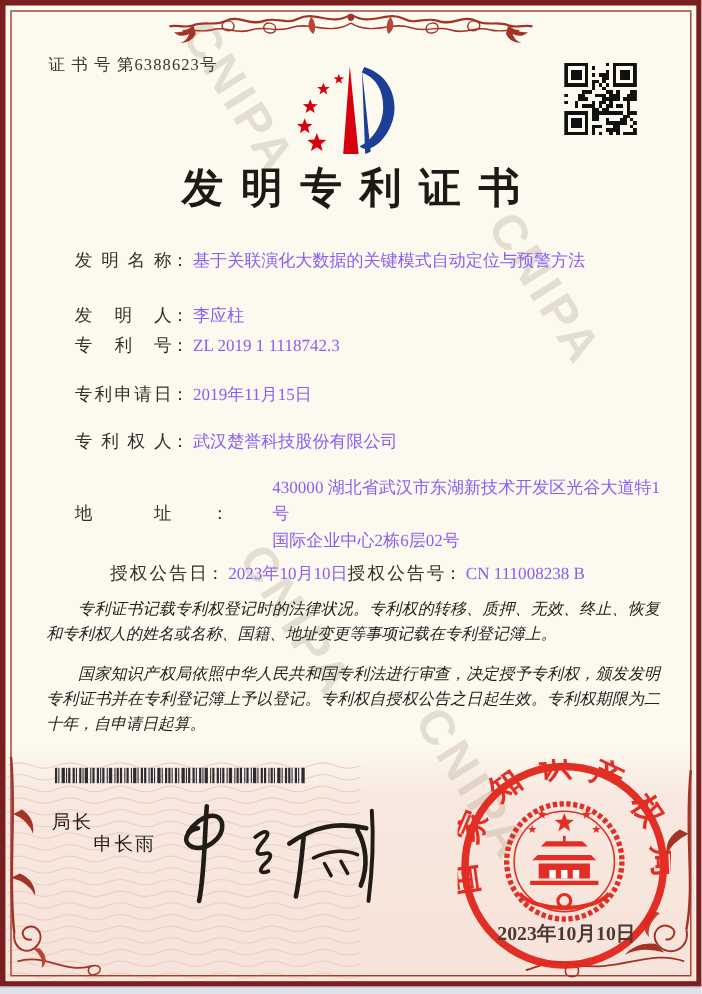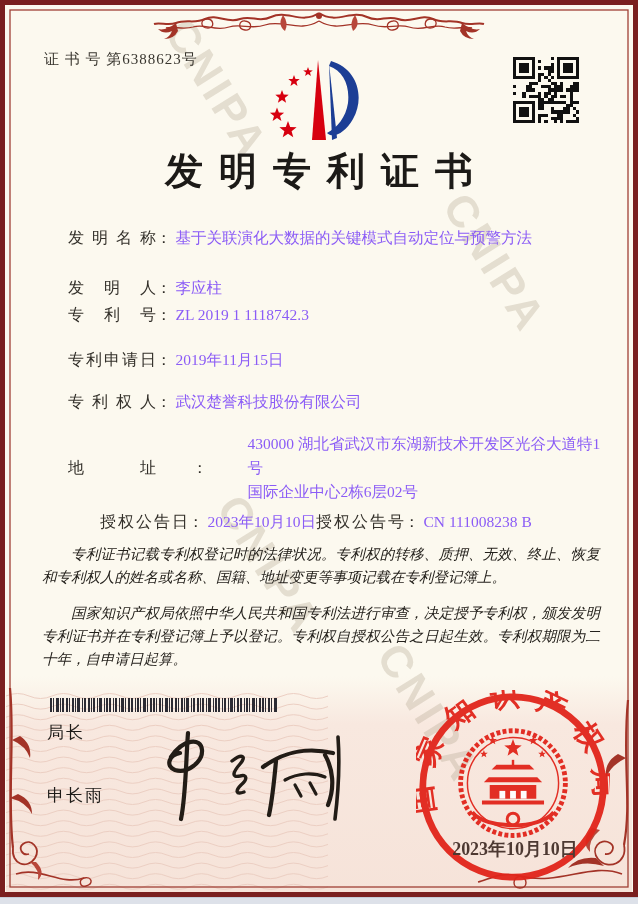--- a/index.html
+++ b/index.html
@@ -42,22 +42,22 @@
   
   #paras{left:42px;top:543px;width:558px;font-size:14.5px;font-style:italic;
     color:#24211c;}
   #paras p{margin:0 0 13px 0;line-height:23px;text-indent:2em;text-align:justify;}
   
   #barcode{left:50px;top:698px;width:230px;height:14px;display:flex;align-items:stretch;}
   #barcode span{display:block;height:100%;background:#2c2b33;flex:none;}
   
   .officer{left:47px;font-family:"Liberation Sans","DejaVu Sans",sans-serif;
     font-size:17px;letter-spacing:2px;color:#1d1b18;}
-  .officer.t1{top:721px;}
-  .officer.t2{top:784px;}
+  .officer.t1{top:736px;}
+  .officer.t2{top:756px;margin-left:38px;}
   
   .gray-strip{left:0;top:897px;width:638px;height:7px;background:#dde1e9;border-top:1px solid #c6cbd6;}
   svg{display:block;}
   text{font-family:"Liberation Serif","DejaVu Serif",serif;}
 </style>
 </head>
 <body>
 
 <div class="page">
 

